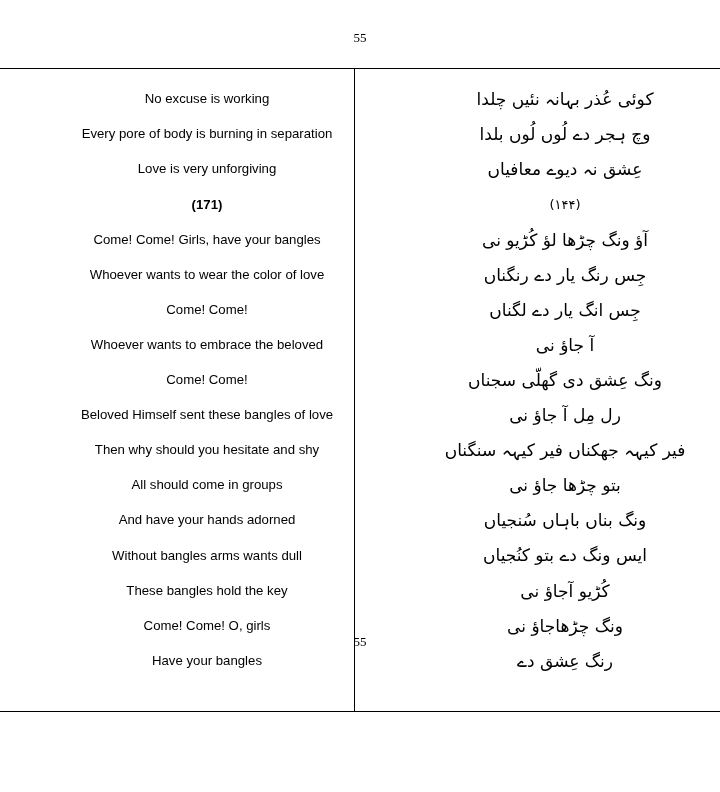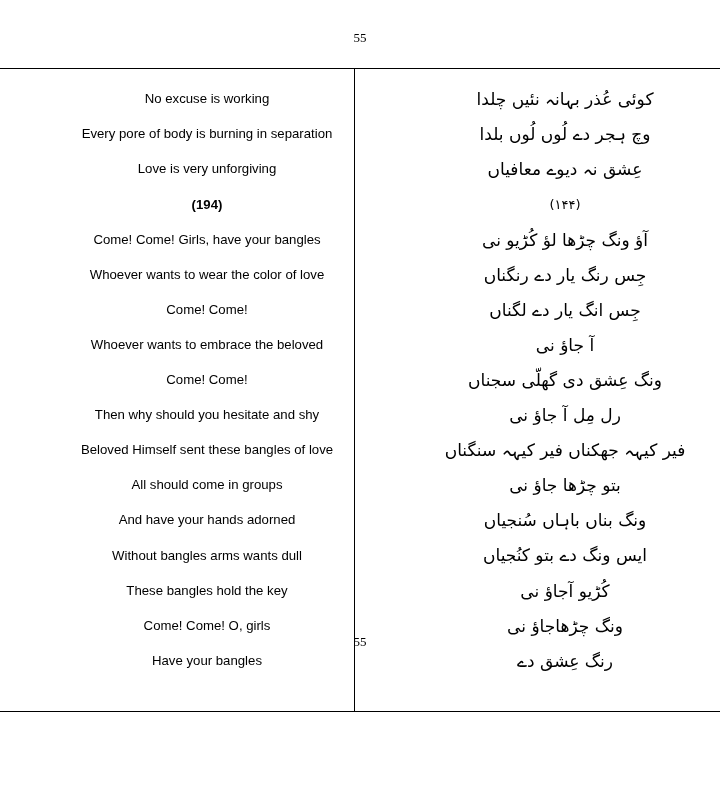--- a/index.html
+++ b/index.html
@@ -125,28 +125,28 @@
   <div class="rule rule-top"></div>
   <div class="rule rule-bottom"></div>
   <div class="divider"></div>
 
   <div class="columns">
 
     <div class="col-en">
       <div class="line-en">No excuse is working</div>
       <div class="line-en">Every pore of body is burning in separation</div>
       <div class="line-en">Love is very unforgiving</div>
-      <div class="line-en num">(194)</div>
+      <div class="line-en num">(171)</div>
       <div class="line-en">Come! Come! Girls, have your bangles</div>
       <div class="line-en">Whoever wants to wear the color of love</div>
       <div class="line-en">Come! Come!</div>
       <div class="line-en">Whoever wants to embrace the beloved</div>
       <div class="line-en">Come! Come!</div>
+      <div class="line-en">Beloved Himself sent these bangles of love</div>
       <div class="line-en">Then why should you hesitate and shy</div>
-      <div class="line-en">Beloved Himself sent these bangles of love</div>
       <div class="line-en">All should come in groups</div>
       <div class="line-en">And have your hands adorned</div>
       <div class="line-en">Without bangles arms wants dull</div>
       <div class="line-en">These bangles hold the key</div>
       <div class="line-en">Come! Come! O, girls</div>
       <div class="line-en">Have your bangles</div>
     </div>
 
     <div class="col-ur">
       <div class="line-ur">کوئی عُذر بہانہ نئیں چلدا</div>

